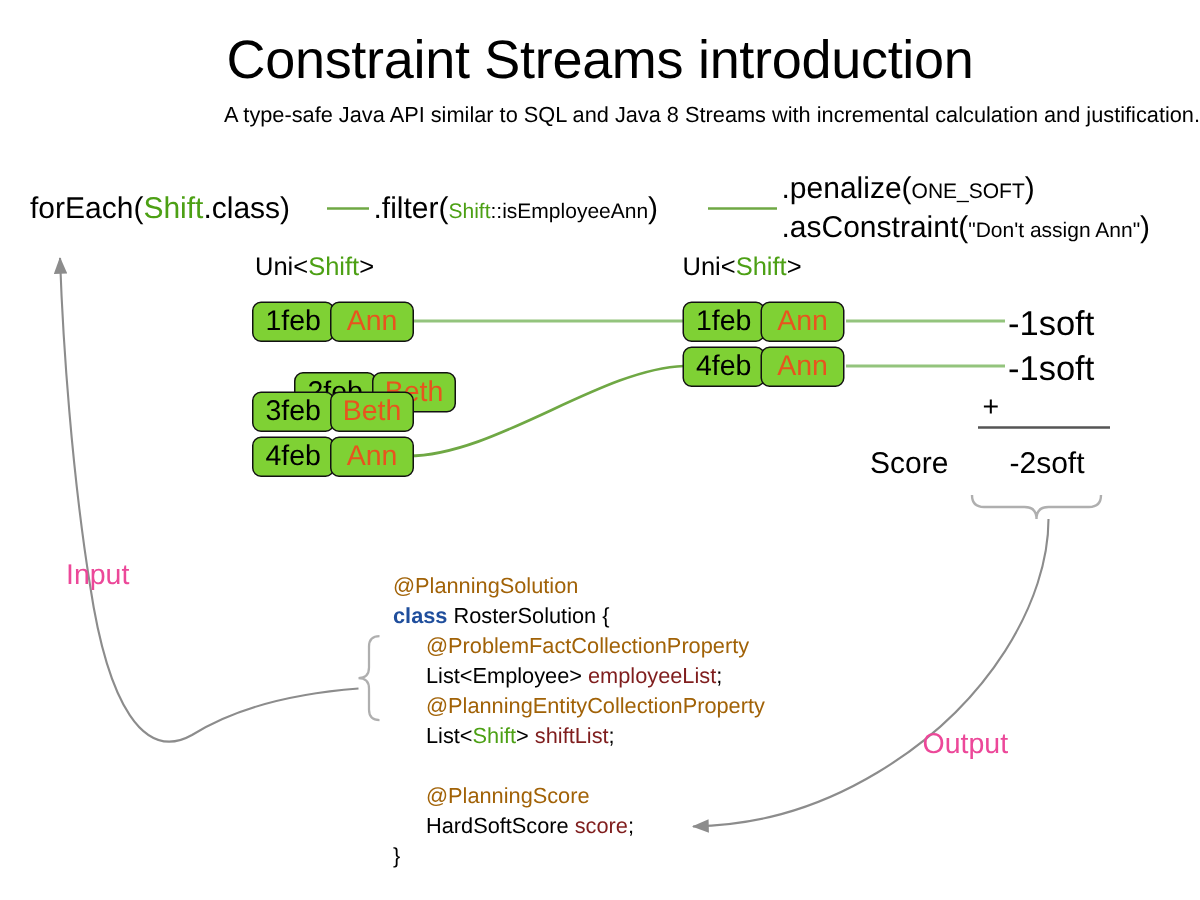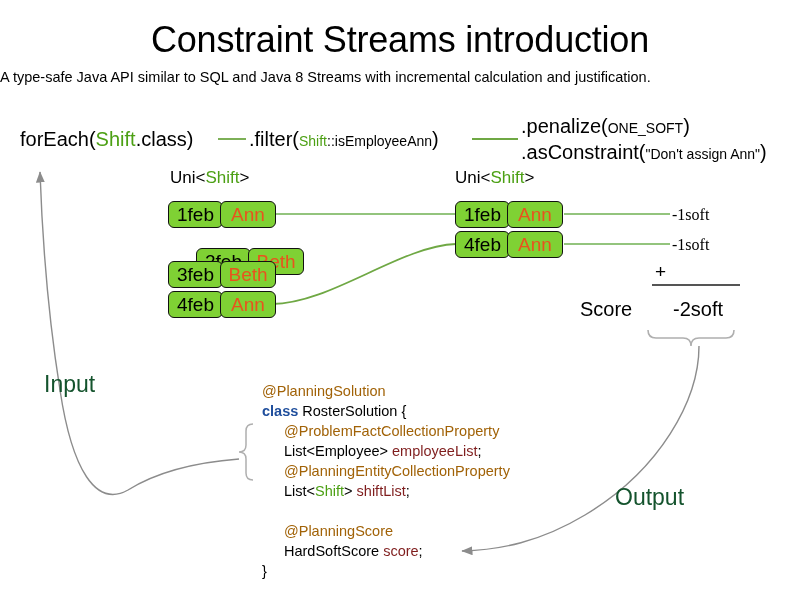--- a/index.html
+++ b/index.html
@@ -40,21 +40,21 @@
     width: 800px;
     text-align: center;
     font-size: 36px;
     line-height: 44px;
     letter-spacing: -0.2px;
     white-space: nowrap;
   }
   #page-subtitle {
     left: 0; top: 68px;
     width: 800px;
-    text-align: left;
+    text-align: right;
     font-size: 14.5px;
     line-height: 18px;
     white-space: nowrap;
   }
 
   
   .stage {
     font-size: 20px;
     line-height: 26px;
     white-space: nowrap;
@@ -102,24 +102,23 @@
     color: #000000;
   }
   .cell-name {
     width: 56px;
     color: #E8541E;
     margin-left: -3px;
   }
 
   
   .score-val {
-    font-size: 16px;
+    font-size: 23px;
     line-height: 24px;
     white-space: nowrap;
-    font-family: Liberation Serif, serif;
   }
   #soft-1 { left: 672px; top: 203px; }
   #soft-2 { left: 672px; top: 233px; }
   #plus-sign {
     left: 655px; top: 262px;
     font-size: 19px; line-height: 20px;
   }
   #score-label {
     left: 580px; top: 297px;
     font-size: 20px; line-height: 24px;
@@ -138,22 +137,22 @@
   }
   .code-line { white-space: pre; }
   .ann  { color: #a16207; }           
   .kw   { color: #1F4E9C; font-weight: bold; }  
   .fld  { color: #7f1d1d; }           
   .ty   { color: #000000; }
   .gs   { color: #4CA014; }           
 
   
   .flow-label {
-    color: #14532d;
-    font-size: 23px;
+    color: #ec4899;
+    font-size: 19px;
     line-height: 22px;
     white-space: nowrap;
   }
   #label-input  { left: 44px;  top: 373px; }
   #label-output { left: 615px; top: 486px; }
 </style>
 </head>
 <body>
 
 <div id="canvas">

